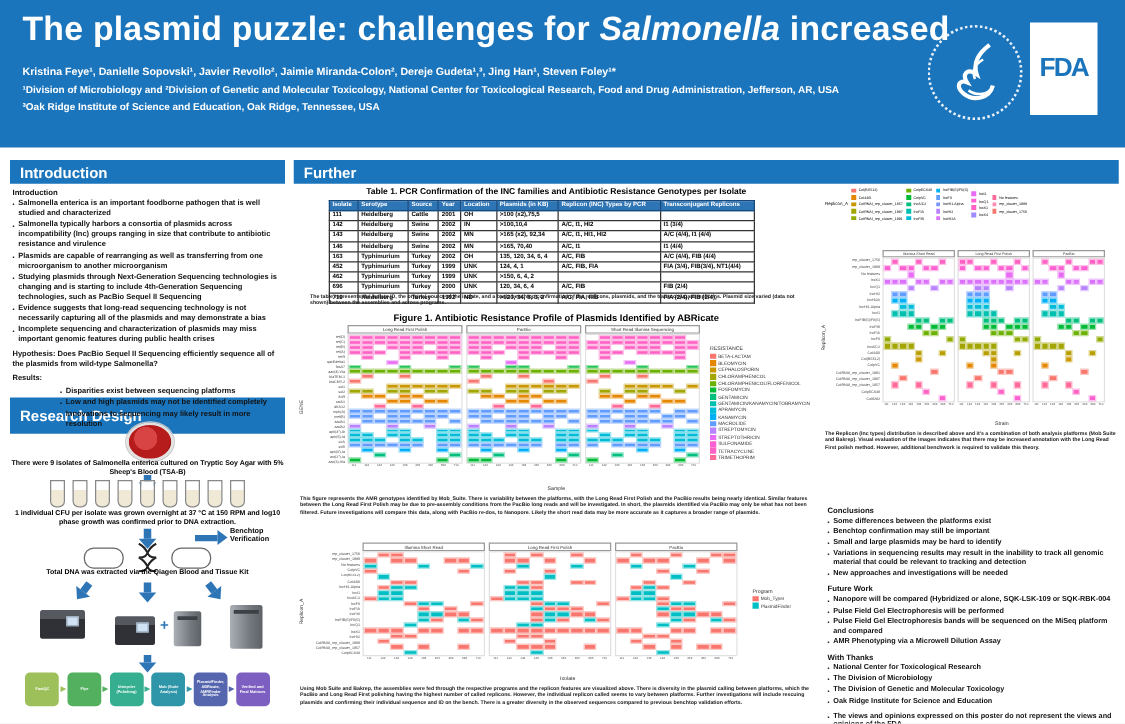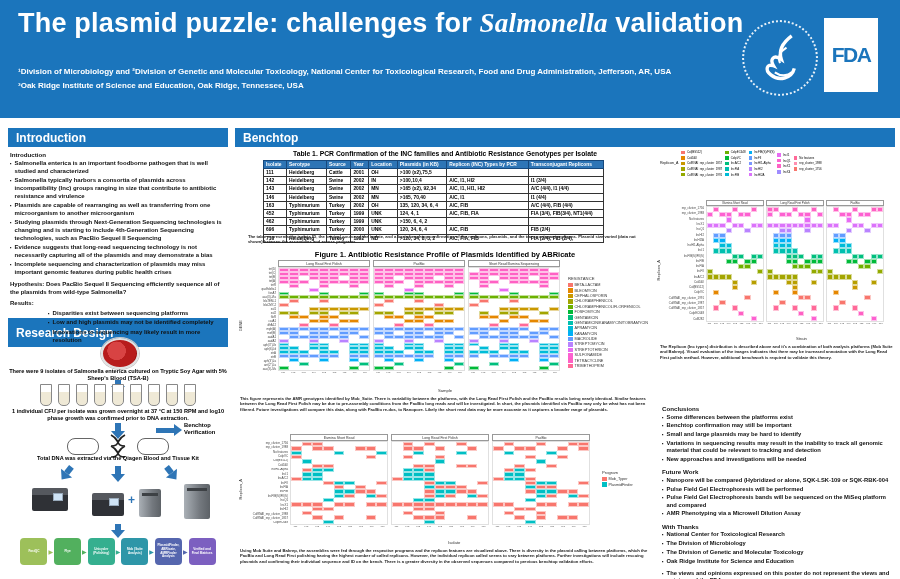--- a/index.html
+++ b/index.html
@@ -1,20 +1,20 @@
 <!DOCTYPE html>
 <html><head>
 <meta charset="utf-8">
 <style>
   html,body{margin:0;padding:0;background:#e9e9e9;}
   .poster{position:relative;width:900px;height:579px;background:#ffffff;font-family:"Liberation Sans",sans-serif;overflow:hidden;}
   
   .header{position:absolute;left:0;top:0;width:900px;height:118px;background:#1B75BC;color:#fff;}
   .title{position:absolute;left:18px;top:8px;font-size:27px;font-weight:600;letter-spacing:.2px;white-space:nowrap;}
-  .title i{font-style:italic;font-family:Liberation Serif, serif;}
+  .title i{font-style:italic;}
   .authors{position:absolute;left:18px;top:52px;font-size:8.5px;font-weight:700;}
   .affil{position:absolute;left:18px;font-size:8px;font-weight:600;}
   .affil1{top:67px;} .affil2{top:81px;}
   .seal{position:absolute;left:742px;top:20px;width:72px;height:72px;border-radius:50%;border:2px dotted rgba(255,255,255,.9);display:flex;align-items:center;justify-content:center;}
   .fda-box{position:absolute;left:824px;top:18px;width:54px;height:74px;background:#fff;display:flex;align-items:center;justify-content:center;}
   .fda-text{color:#1B75BC;font-weight:800;font-size:21px;letter-spacing:-1.5px;}
   
   .bar{position:absolute;background:#1B75BC;color:#fff;font-weight:700;display:flex;align-items:center;padding-left:8px;box-sizing:border-box;}
   #intro-bar{left:8px;top:128px;width:220px;height:19px;font-size:12px;}
   #rd-bar{left:8px;top:318px;width:220px;height:29px;font-size:12px;}
@@ -105,38 +105,39 @@
   #rmap .hm-facet{margin-right:2px;}
   #rmap .hm-xlabel{left:140px;}
   #rmap-caption{position:absolute;left:660px;top:344px;width:233px;font-size:4.2px;font-weight:700;color:#222;line-height:1.3;}
 </style>
 </head>
 <body>
 
 <div class="poster">
 
   <div class="header">
-    <div class="title"><span>The plasmid puzzle: challenges for </span><i>Salmonella</i><span> validation</span></div>
+    <div class="title"><span>The plasmid puzzle: challenges for </span><i>Salmonella</i><span> increased</span></div>
+    <div class="authors">Kristina Feye¹, Danielle Sopovski¹, Javier Revollo², Jaimie Miranda-Colon², Dereje Gudeta¹,³, Jing Han¹, Steven Foley¹*</div>
     <div class="affil affil2">³Oak Ridge Institute of Science and Education, Oak Ridge, Tennessee, USA</div>
     <div class="affil affil1">¹Division of Microbiology and ²Division of Genetic and Molecular Toxicology, National Center for Toxicological Research, Food and Drug Administration, Jefferson, AR, USA</div>
     <div class="seal">
       <svg width="52" height="52" viewBox="0 0 40 40">
         <path d="M29 3 C21 9 19 15 21 21 C15 17 12 21 15 26 C10 24 8 29 13 33 C19 38 29 36 31 28" fill="none" stroke="#ffffff" stroke-width="2.6"></path>
         <path d="M25 12 C20 15 18 19 20 24" fill="none" stroke="#ffffff" stroke-width="1.6"></path>
         <path d="M16 31 C20 34 26 34 29 31" fill="none" stroke="#ffffff" stroke-width="1.6"></path>
       </svg>
     </div>
     <div class="fda-box">
       <span class="fda-text">FDA</span>
     </div>
   </div>
 
   <div class="bar" id="intro-bar">Introduction</div>
   <div class="bar" id="rd-bar">Research Design</div>
-  <div class="bar" id="results-bar">Benchtop</div>
+  <div class="bar" id="results-bar">Further</div>
 
   <div class="smalltext" id="intro-content">
     <div class="sub-heading">Introduction</div>
     <div>
         <div class="bullet-row">
           <span class="bullet-glyph">▪</span>
           <span>Salmonella enterica is an important foodborne pathogen that is well studied and characterized</span>
         </div>
         <div class="bullet-row">
           <span class="bullet-glyph">▪</span>

